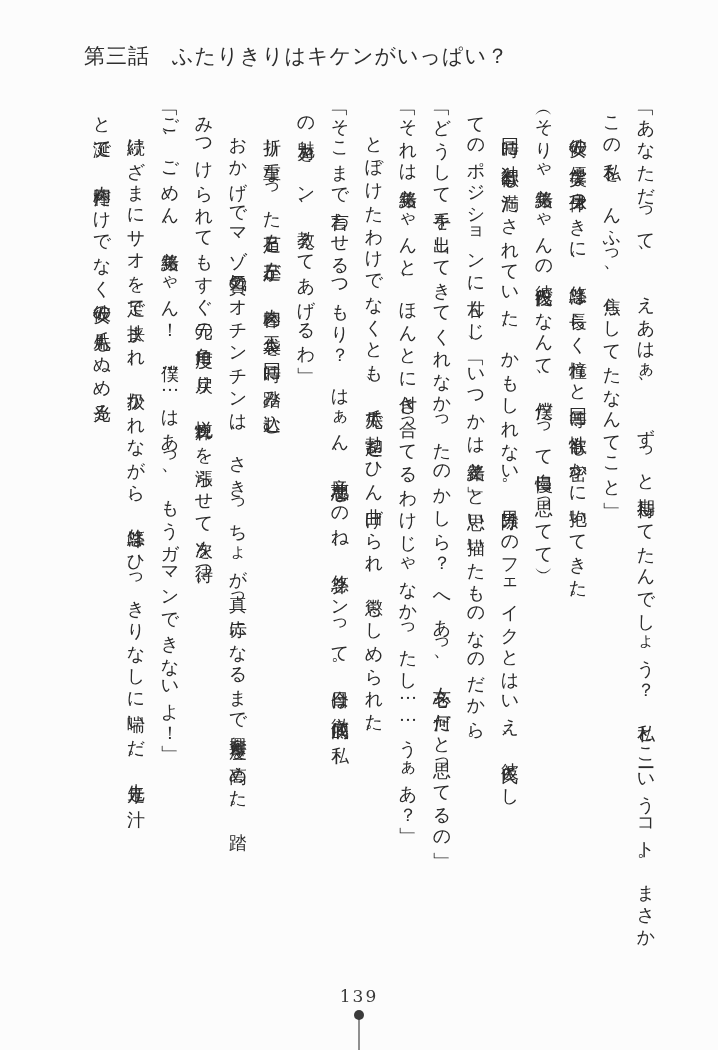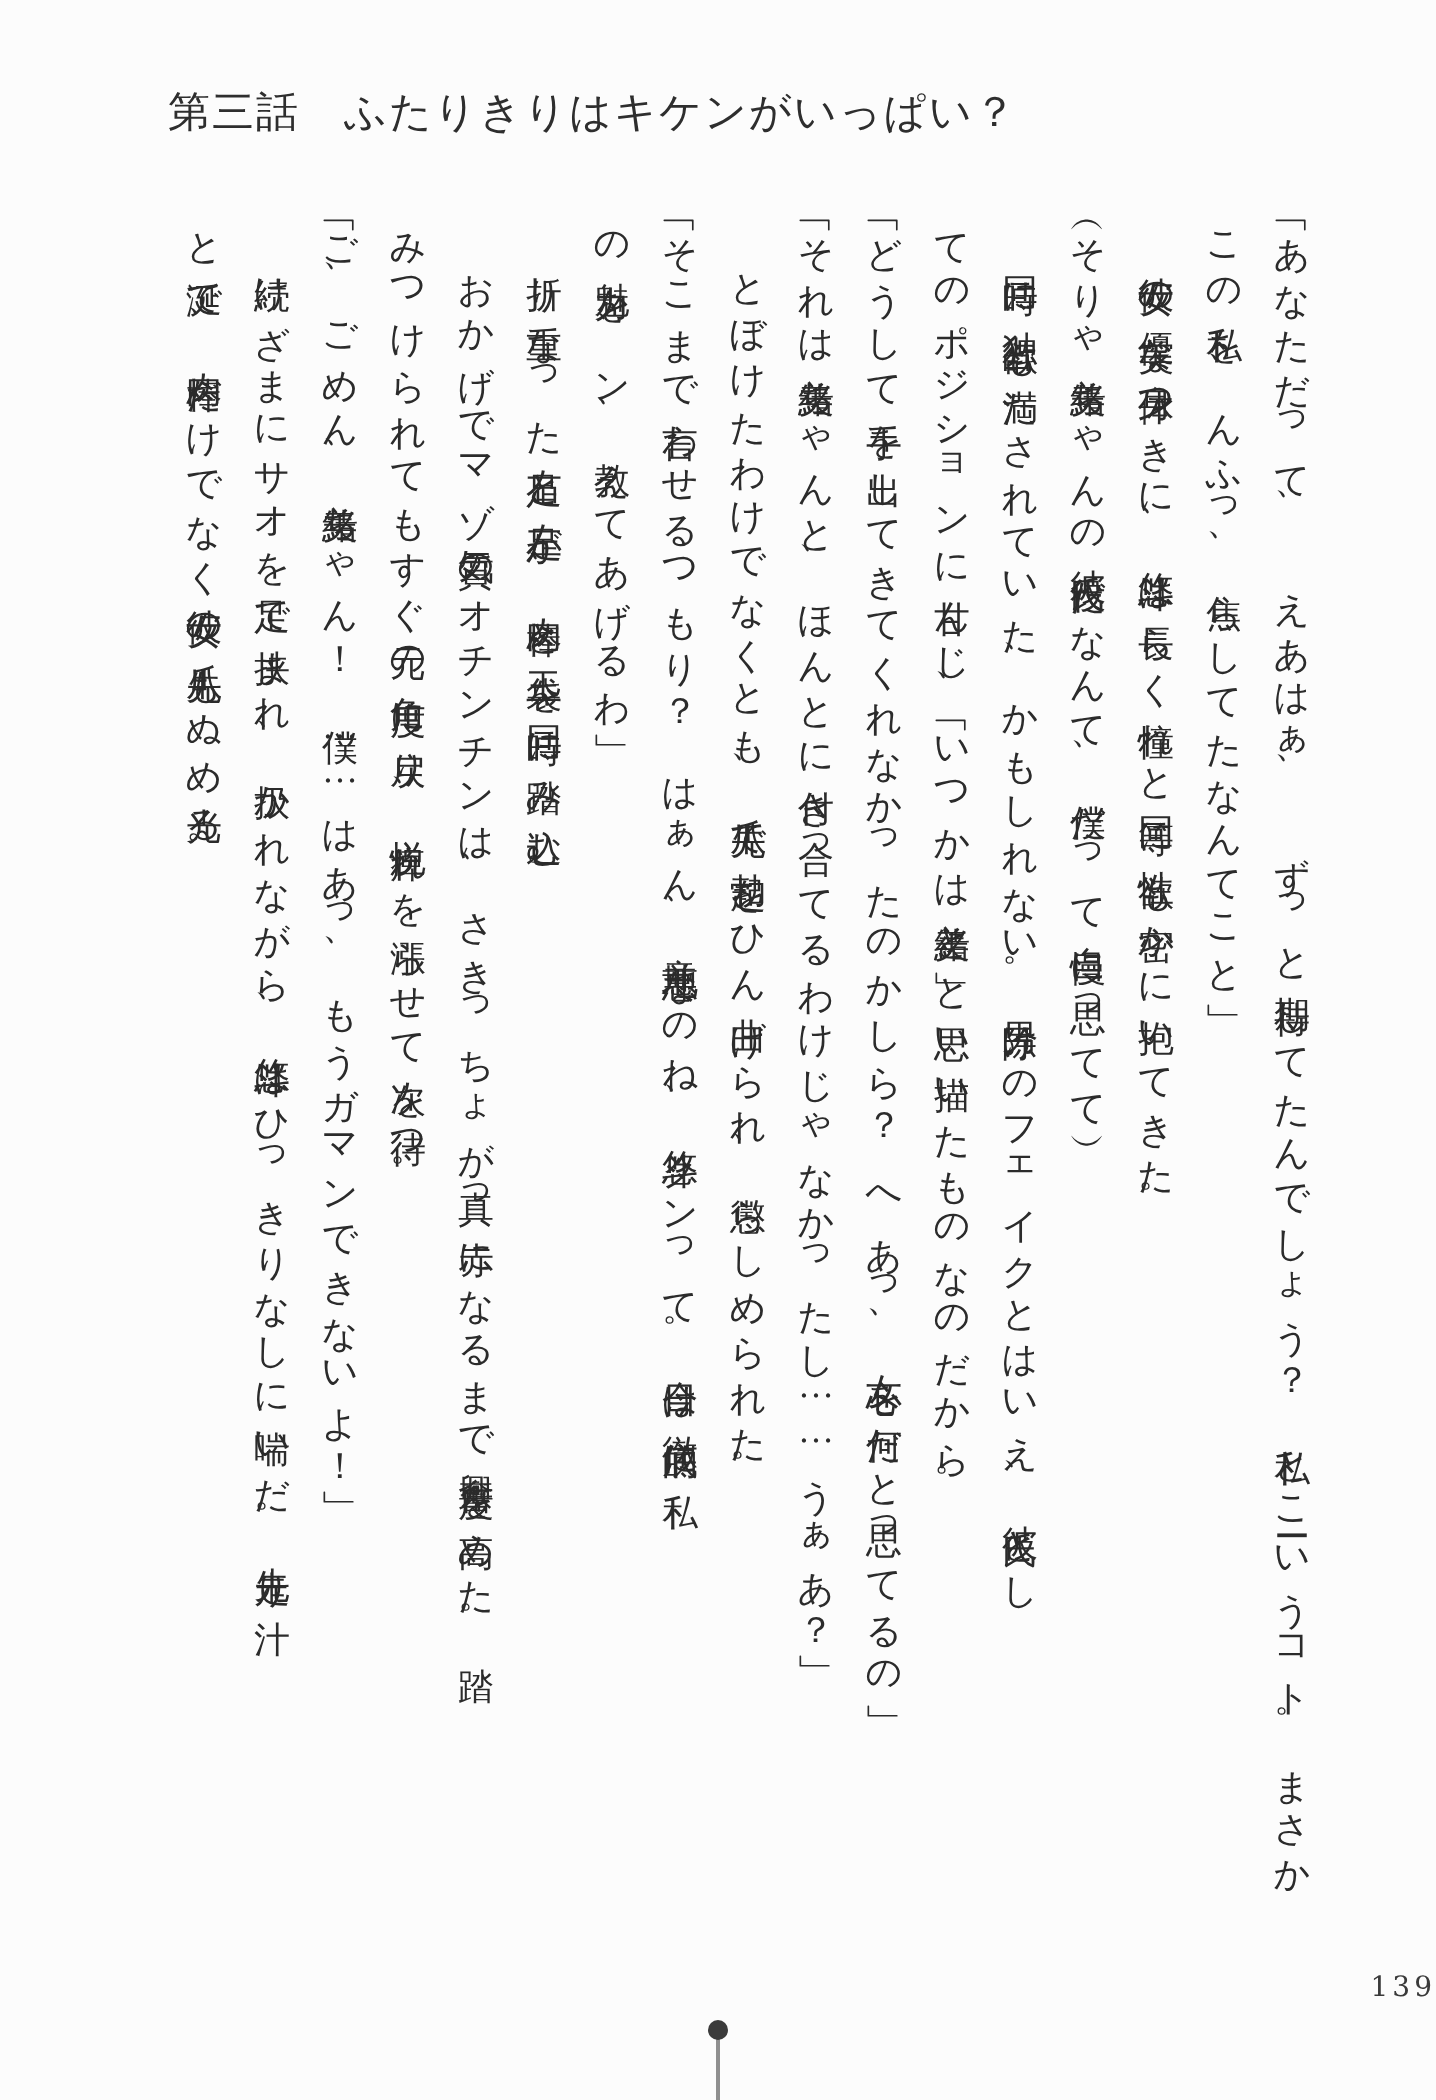--- a/index.html
+++ b/index.html
@@ -52,22 +52,22 @@
     left: 0;
     bottom: 0;
     width: 718px;
     height: 60px;
   }
   .page-number {
     position: absolute;
     left: 0;
     right: 0;
     top: -4px;
-    text-align: right;
-    font-size: 14px;
+    text-align: center;
+    font-size: 17px;
     letter-spacing: 2px;
     color: #3a3a3a;
     font-family: "DejaVu Serif", "Liberation Serif", serif;
   }
   .ornament-dot {
     position: absolute;
     left: 50%;
     top: 20px;
     width: 10px;
     height: 10px;

